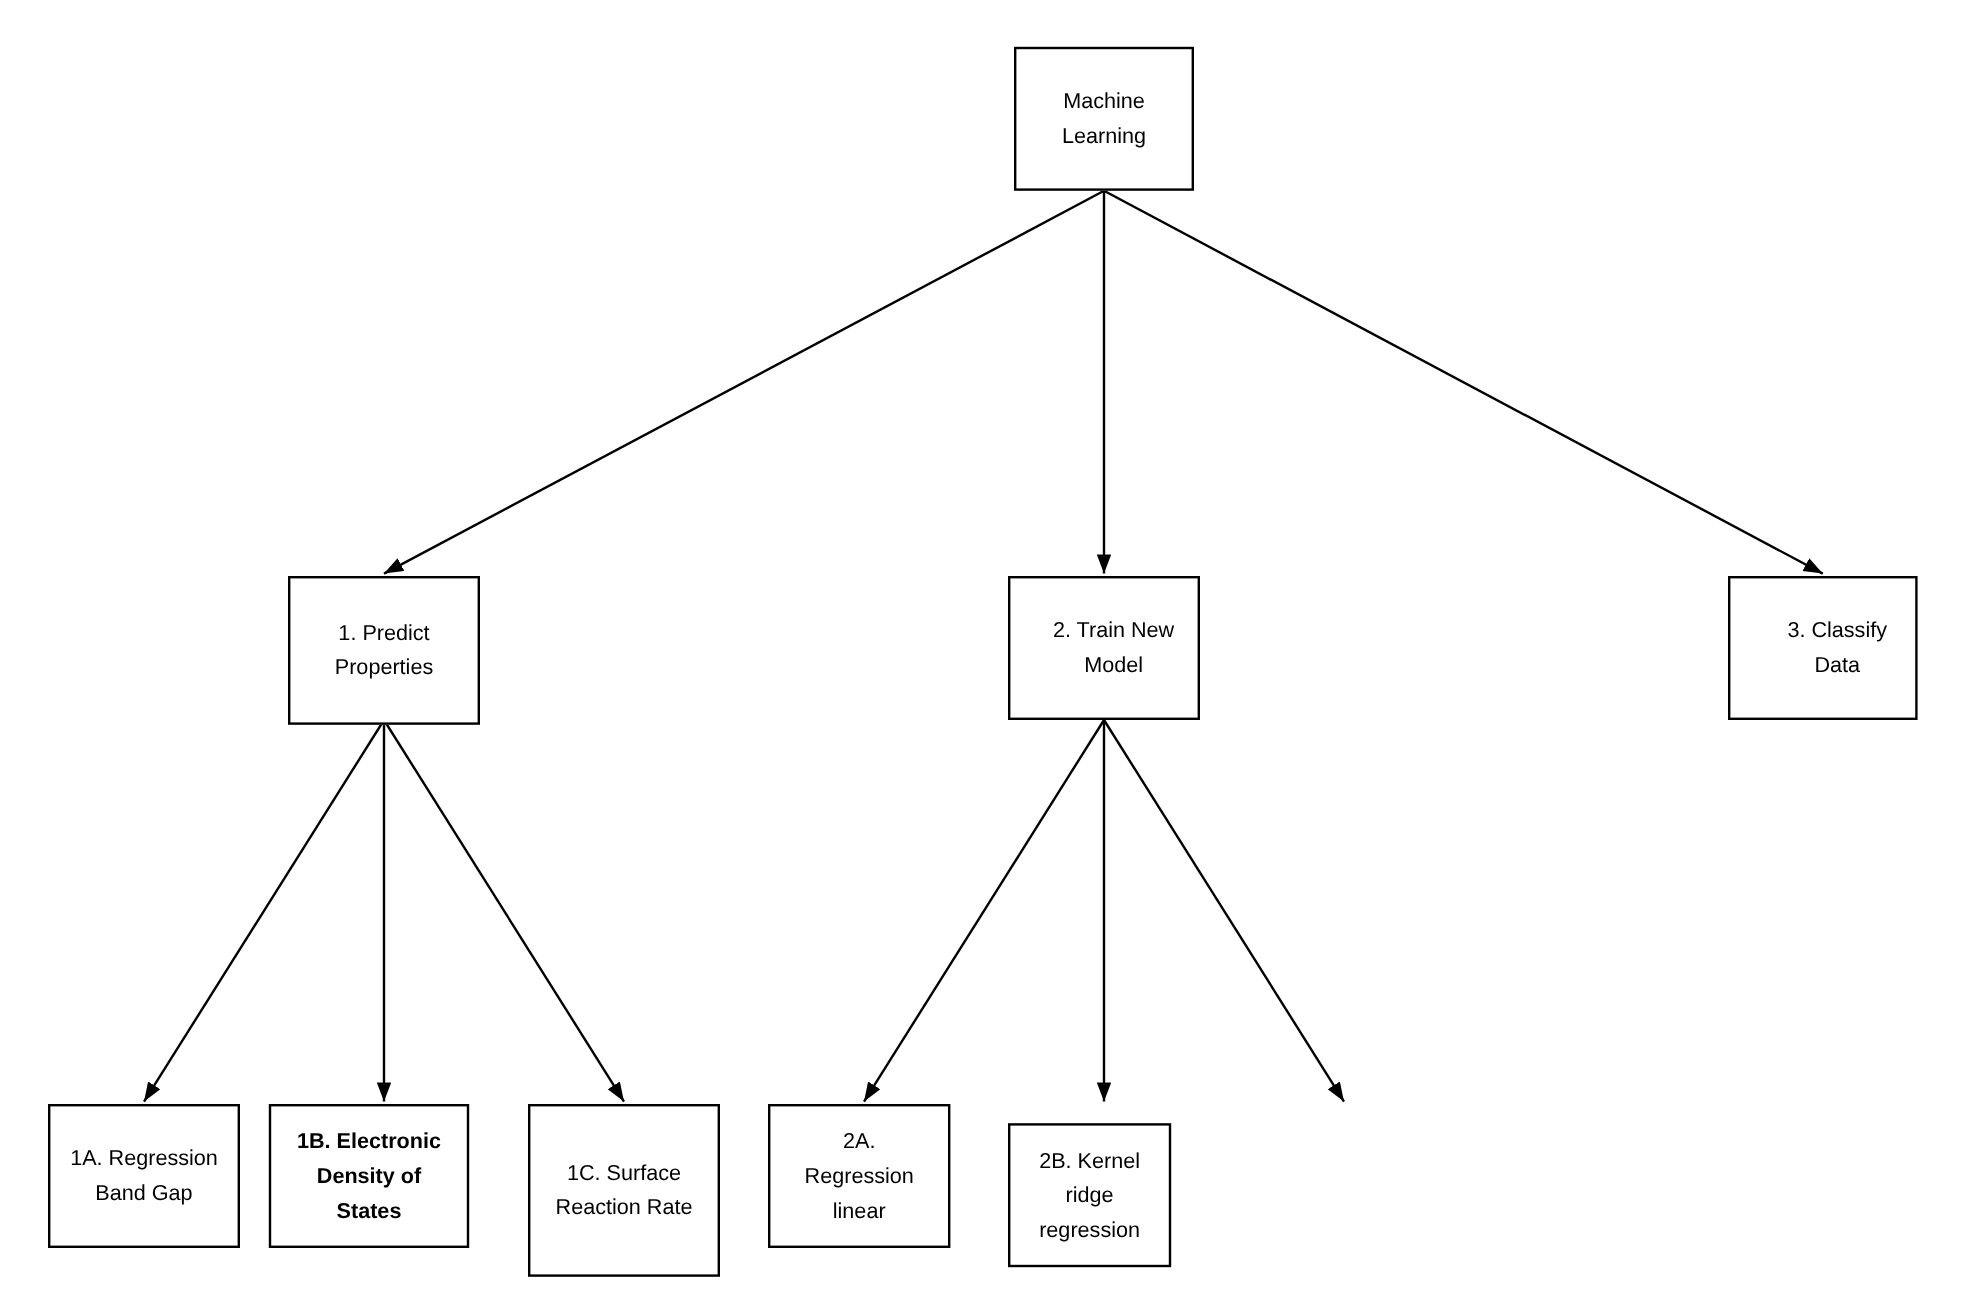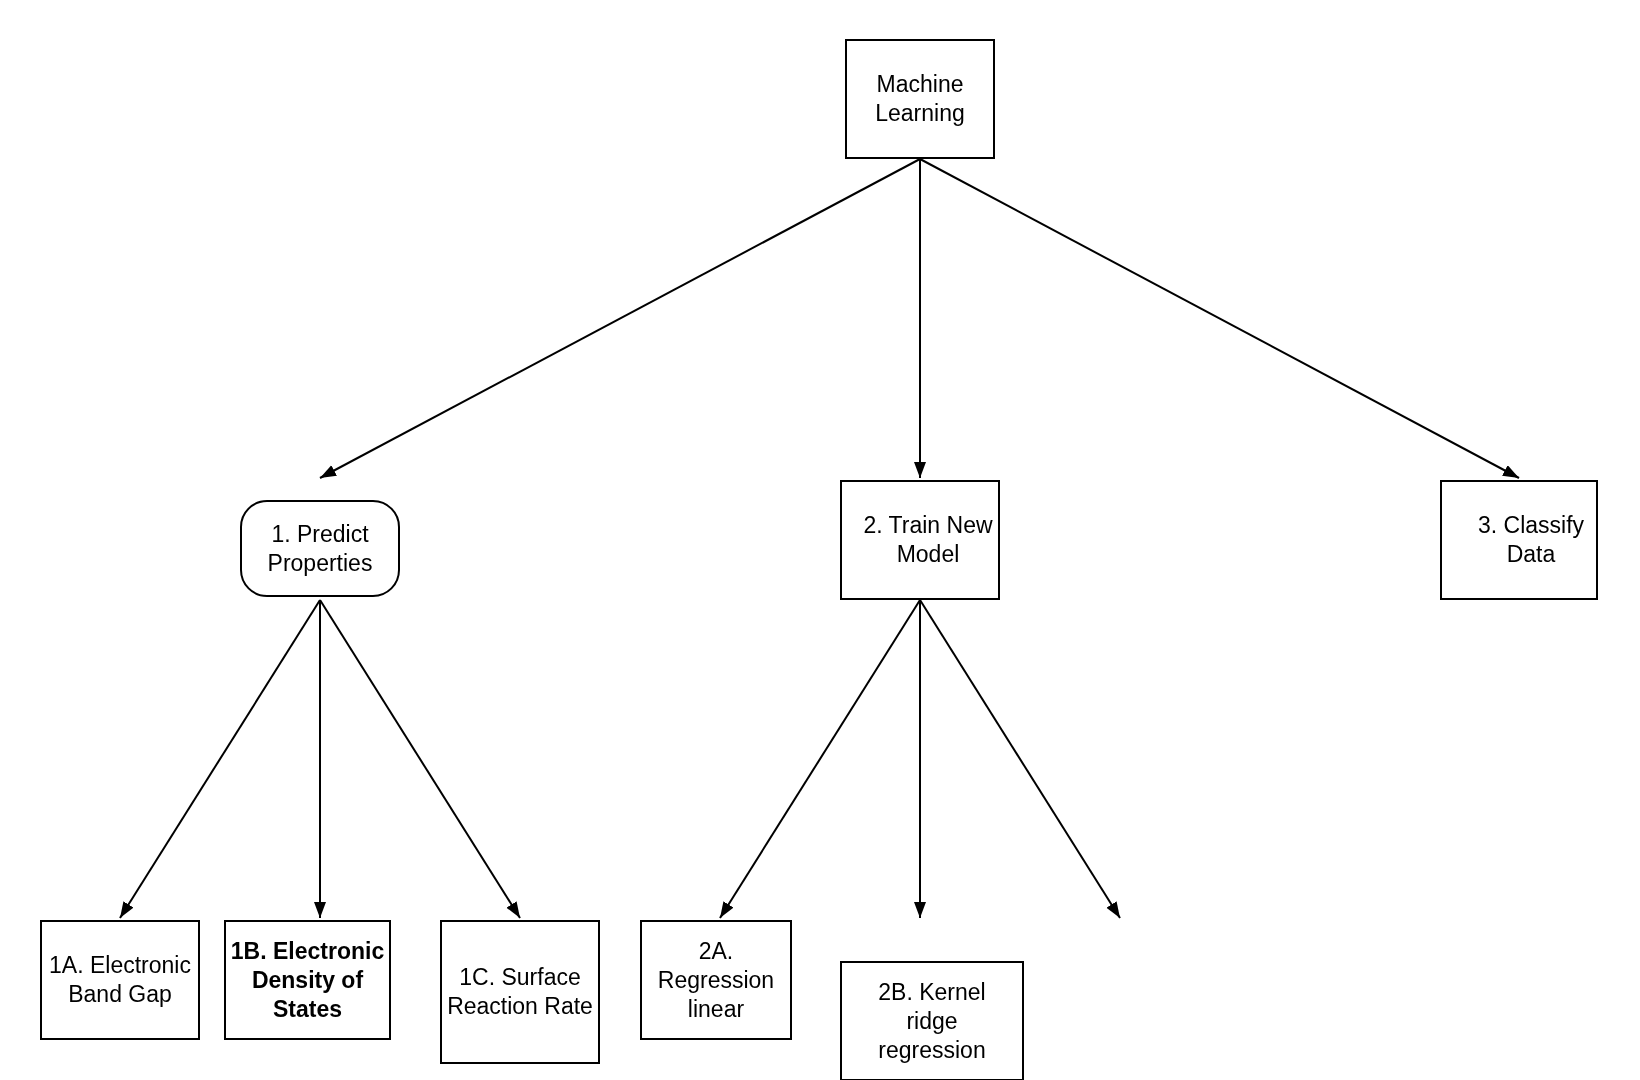--- a/index.html
+++ b/index.html
@@ -32,21 +32,21 @@
     background: var(--node-fill, #ffffff);
     border: 2px solid var(--node-border, #000000);
     display: flex;
     align-items: center;
     justify-content: center;
     z-index: 1;
   }
   .node-label {
     white-space: pre;
     text-align: center;
-    font-size: 23px;
+    font-size: 18px;
     line-height: 29px;
     color: var(--text, #000000);
   }
 </style>
 </head>
 <body>
 
 <div id="canvas">
   <svg id="edges" xmlns="http://www.w3.org/2000/svg">
     <defs>
@@ -61,48 +61,48 @@
       <line x1="320" y1="600" x2="320" y2="918" marker-end="url(#arrowhead)"></line>
       <line x1="320" y1="600" x2="520" y2="918" marker-end="url(#arrowhead)"></line>
       <line x1="920" y1="600" x2="720" y2="918" marker-end="url(#arrowhead)"></line>
       <line x1="920" y1="600" x2="920" y2="918" marker-end="url(#arrowhead)"></line>
       <line x1="920" y1="600" x2="1120" y2="918" marker-end="url(#arrowhead)"></line>
     </svg>
 <div class="node" style="left: 845px; top: 39px; width: 150px; height: 120px;">
       <span class="node-label">Machine
 Learning</span>
     </div>
-    <div class="node" style="left: 240px; top: 500px; width: 160px; height: 97px; border-radius: 27px;">
+    <div class="node" style="left: 240px; top: 480px; width: 160px; height: 124px;">
       <span class="node-label">1. Predict
 Properties</span>
     </div>
     <div class="node" style="left: 840px; top: 480px; width: 160px; height: 120px; padding-left: 16px;">
       <span class="node-label">2. Train New
 Model</span>
     </div>
     <div class="node" style="left: 1440px; top: 480px; width: 158px; height: 120px; padding-left: 24px;">
       <span class="node-label">3. Classify
 Data</span>
     </div>
     <div class="node" style="left: 40px; top: 920px; width: 160px; height: 120px;">
-      <span class="node-label">1A. Electronic
+      <span class="node-label">1A. Regression
 Band Gap</span>
     </div>
     <div class="node" style="left: 224px; top: 920px; width: 167px; height: 120px; font-weight: bold;">
       <span class="node-label">1B. Electronic
 Density of
 States</span>
     </div>
     <div class="node" style="left: 440px; top: 920px; width: 160px; height: 144px;">
       <span class="node-label">1C. Surface
 Reaction Rate</span>
     </div>
     <div class="node" style="left: 640px; top: 920px; width: 152px; height: 120px;">
       <span class="node-label">2A.
 Regression
 linear</span>
     </div>
-    <div class="node" style="left: 840px; top: 961px; width: 184px; height: 120px;">
+    <div class="node" style="left: 840px; top: 936px; width: 136px; height: 120px;">
       <span class="node-label">2B. Kernel
 ridge
 regression</span>
     </div>
   </div>
 
 </body></html>

